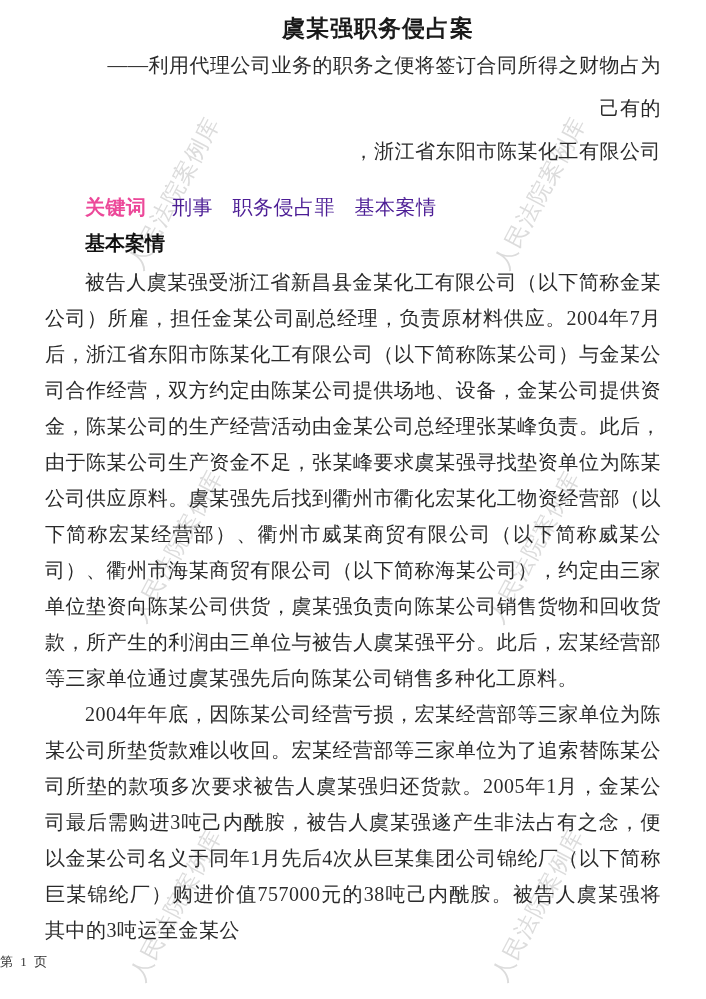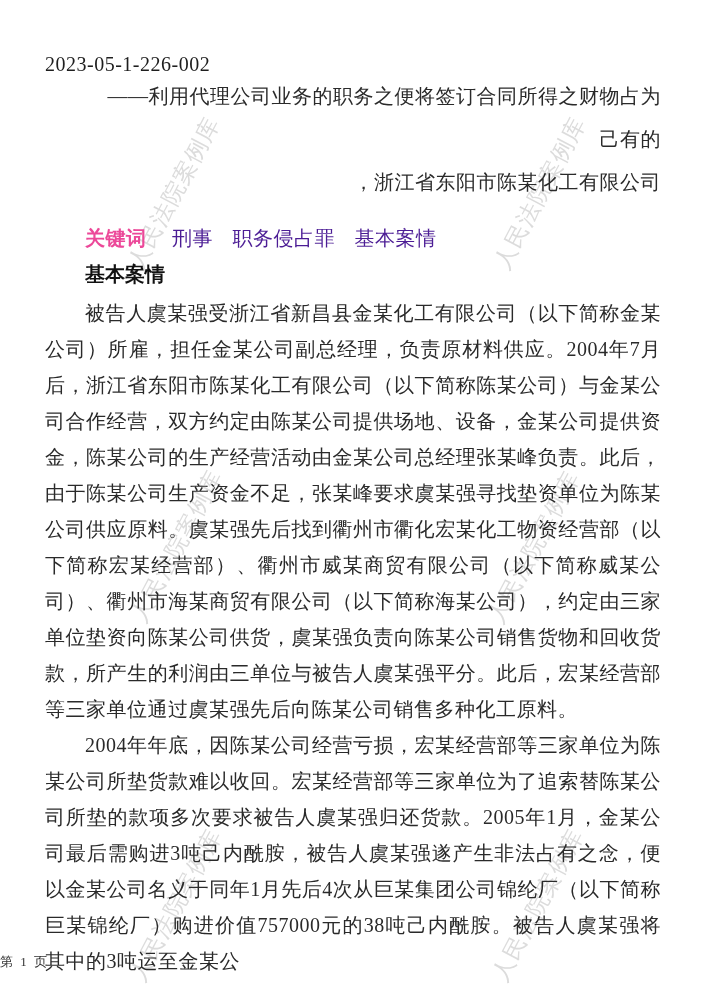--- a/index.html
+++ b/index.html
@@ -125,22 +125,22 @@
     <span class="wm p1" style="color: rgb(220, 220, 220);">人民法院案例库</span>
     <span class="wm p2" style="color: rgb(220, 220, 220);">人民法院案例库</span>
     <span class="wm p3" style="color: rgb(220, 220, 220);">人民法院案例库</span>
     <span class="wm p4" style="color: rgb(220, 220, 220);">人民法院案例库</span>
     <span class="wm p5" style="color: rgb(220, 220, 220);">人民法院案例库</span>
     <span class="wm p6" style="color: rgb(220, 220, 220);">人民法院案例库</span>
   </div>
 
   <div class="content">
 
-    <div class="doc-number">2023-05-1-226-002</div>
 
+    <h1 class="case-title">虞某强职务侵占案</h1>
 
     <div class="case-subtitle">
       <div>——利用代理公司业务的职务之便将签订合同所得之财物占为己有的</div>
       <div>，浙江省东阳市陈某化工有限公司</div>
     </div>
 
     <div class="keywords-row">
       <span class="kw-label">关键词</span>
       <span class="kw-item">刑事</span>
       <span class="kw-item">职务侵占罪</span>

